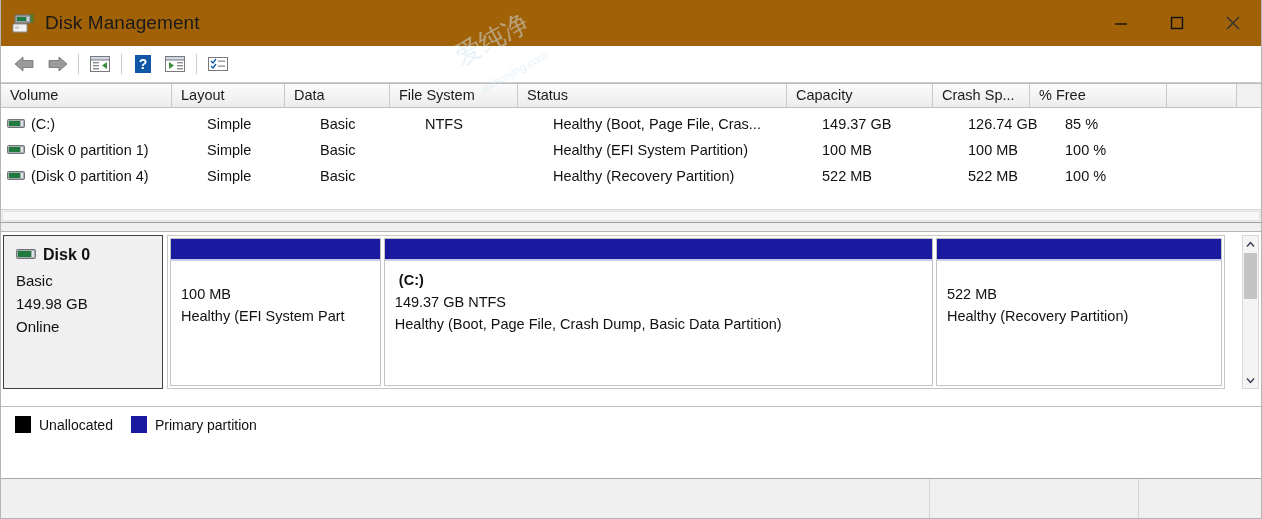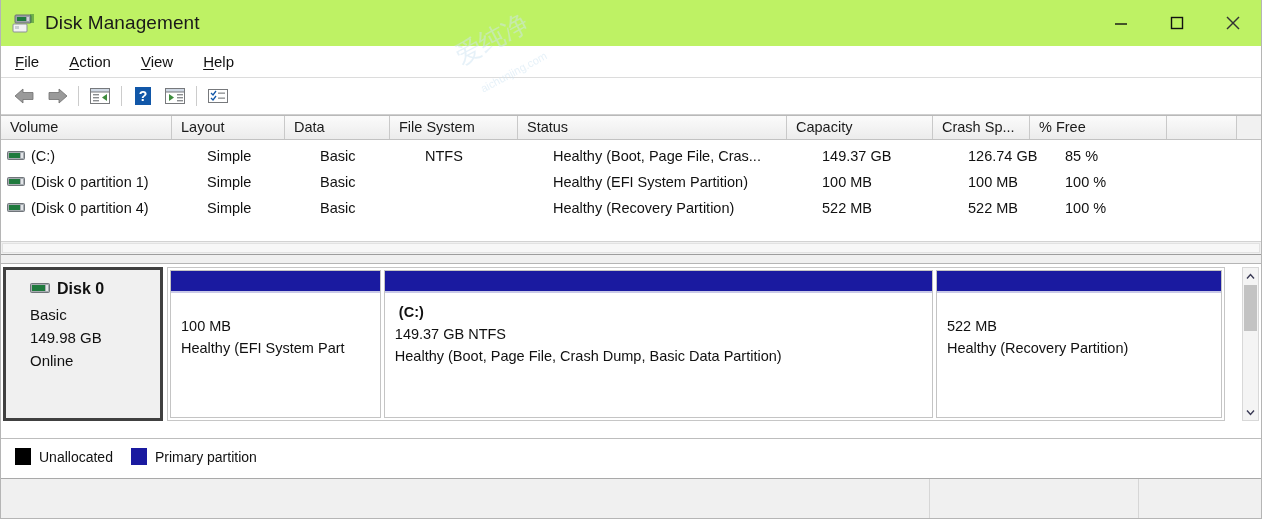--- a/index.html
+++ b/index.html
@@ -16,21 +16,21 @@
     background: #ffffff;
     border: 1px solid #b5b5b5;
     border-top: none;
     overflow: hidden;
   }
 
   
   .titlebar {
     position: relative;
     height: 46px;
-    background: #bef264;
+    background: #a16207;
     display: flex;
     align-items: center;
   }
   .title-icon { margin-left: 10px; width: 26px; height: 22px; position: relative; }
   .title-text {
     font-size: 19px; color: #1a1a1a; margin-left: 8px;
     letter-spacing: .1px;
   }
   .wincontrols {
     position: absolute; right: 0; top: 0; height: 46px;
@@ -112,22 +112,22 @@
   .graph-area {
     position: relative; height: 175px;
     background: #ffffff;
     border-top: 1px solid #b5b5b5;
     overflow: hidden;
   }
   .disk-info {
     position: absolute; left: 2px; top: 3px;
     width: 160px; height: 154px;
     background: #f0f0f0;
-    border: 3px solid #404040;
-    padding: 10px 0 0 24px;
+    border: 1px solid #404040;
+    padding: 10px 0 0 12px;
   }
   .disk-title { display: flex; align-items: center; margin-bottom: 8px; }
   .disk-title-text { font-size: 16px; font-weight: bold; color: #111; margin-left: 7px; }
   .disk-line { font-size: 15px; color: #111; margin-bottom: 6px; }
 
   .parts {
     position: absolute; left: 166px; top: 3px; right: 36px; height: 154px;
     border: 1px solid #c6c6c6; background: #ffffff;
     display: flex; padding: 2px;
   }
@@ -227,26 +227,20 @@
       </div>
       <div class="wc">
         <svg width="16" height="16" viewBox="0 0 16 16">
           <line x1="2" y1="2" x2="14" y2="14" stroke="#333" stroke-width="1.4"></line>
           <line x1="14" y1="2" x2="2" y2="14" stroke="#333" stroke-width="1.4"></line>
         </svg>
       </div>
     </div>
   </div>
 
-  <div class="menubar">
-    <span class="menu-item"><u>F</u><span>ile</span></span>
-    <span class="menu-item"><u>A</u><span>ction</span></span>
-    <span class="menu-item"><u>V</u><span>iew</span></span>
-    <span class="menu-item"><u>H</u><span>elp</span></span>
-  </div>
 
   <div class="toolbar">
     <div class="tb-btn">
       <svg width="24" height="18" viewBox="0 0 24 18">
         <path d="M10 2 L2 9 L10 16 L10 12.5 L20 12.5 L20 5.5 L10 5.5 Z" fill="#9a9a9a" stroke="#6f6f6f" stroke-width="0.8"></path>
       </svg>
     </div>
     <div class="tb-btn">
       <svg width="24" height="18" viewBox="0 0 24 18">
         <path d="M14 2 L22 9 L14 16 L14 12.5 L4 12.5 L4 5.5 L14 5.5 Z" fill="#9a9a9a" stroke="#6f6f6f" stroke-width="0.8"></path>

